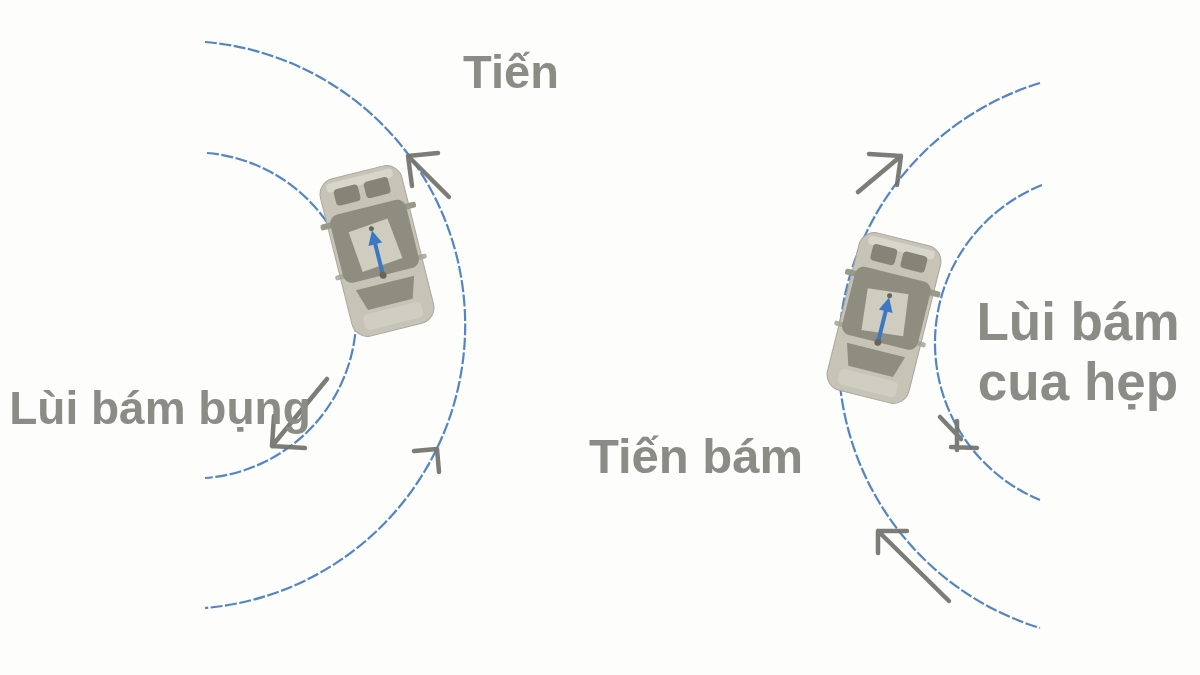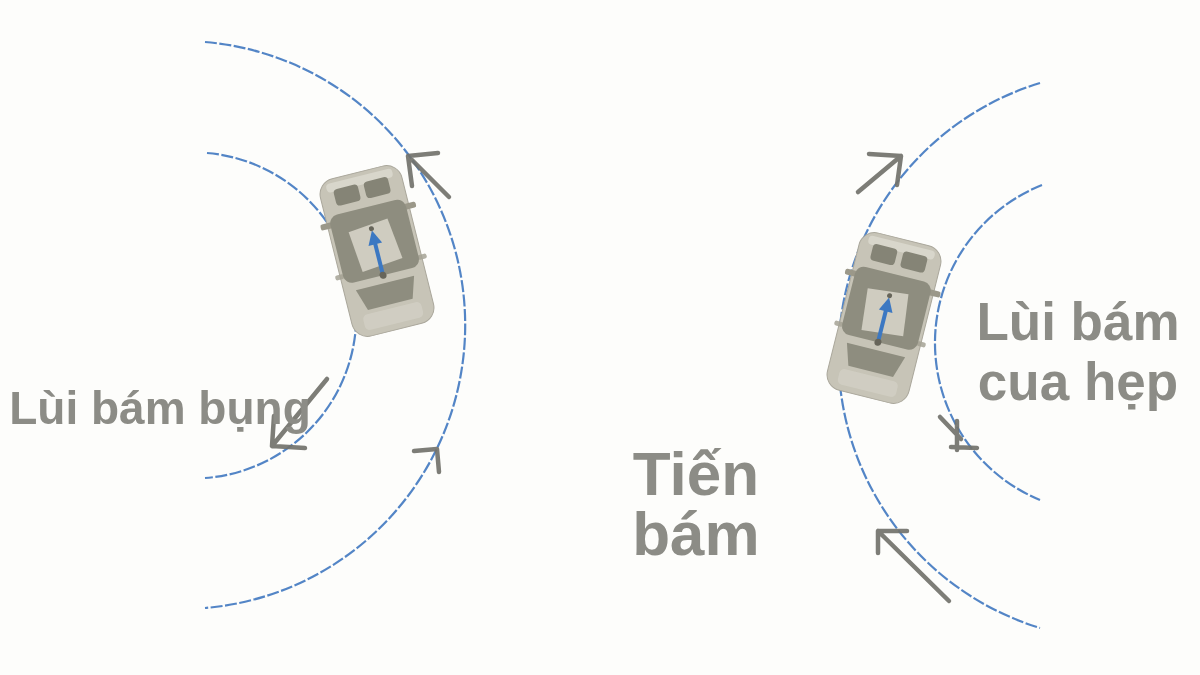--- a/index.html
+++ b/index.html
@@ -16,21 +16,21 @@
   #diagram-canvas{position:absolute; left:0; top:0;}
   .arc{fill:none; stroke:var(--arc); stroke-width:2.2; stroke-dasharray:12 2.5; opacity:.95;}
   .dir-arrow{fill:none; stroke:var(--arrow); stroke-width:4.5; stroke-linecap:round; stroke-linejoin:round; opacity:.92;}
   .label{
     position:absolute; color:var(--text); font-weight:700; text-align:center;
     letter-spacing:0px; user-select:none;
   }
   .label span{display:block;}
   #label-forward-left{left:396px; top:44px; width:230px; font-size:47px; line-height:56px;}
   #label-reverse-left{left:0px; top:348px; width:320px; font-size:46px; line-height:56px;margin-top:32px;}
-  #label-forward-center{left:564px; top:444px; width:264px; font-size:62px; line-height:60px;}
+  #label-forward-center{left:564px; top:426px; width:264px; font-size:49px; line-height:60px;}
   #label-reverse-right{left:946px; top:292px; width:264px; font-size:53px; line-height:60px;}
 </style>
 </head>
 <body>
 
 <div id="stage">
 
   <svg id="diagram-canvas" width="1200" height="675" viewBox="0 0 1200 675" xmlns="http://www.w3.org/2000/svg">
 
     <defs>
@@ -72,20 +72,21 @@
 
     <g transform="translate(377 251) rotate(-14)">
       <use href="#car-shape"></use>
     </g>
     <g transform="translate(884 318) rotate(14)">
       <use href="#car-shape"></use>
     </g>
   </svg>
 
   <div class="label" id="label-forward-left">
+    <span>Tiến</span>
   </div>
 
   <div class="label" id="label-reverse-left">
     <span>Lùi bám bụng</span>
   </div>
 
   <div class="label" id="label-forward-center">
     <span>Tiến bám</span>
   </div>
 

